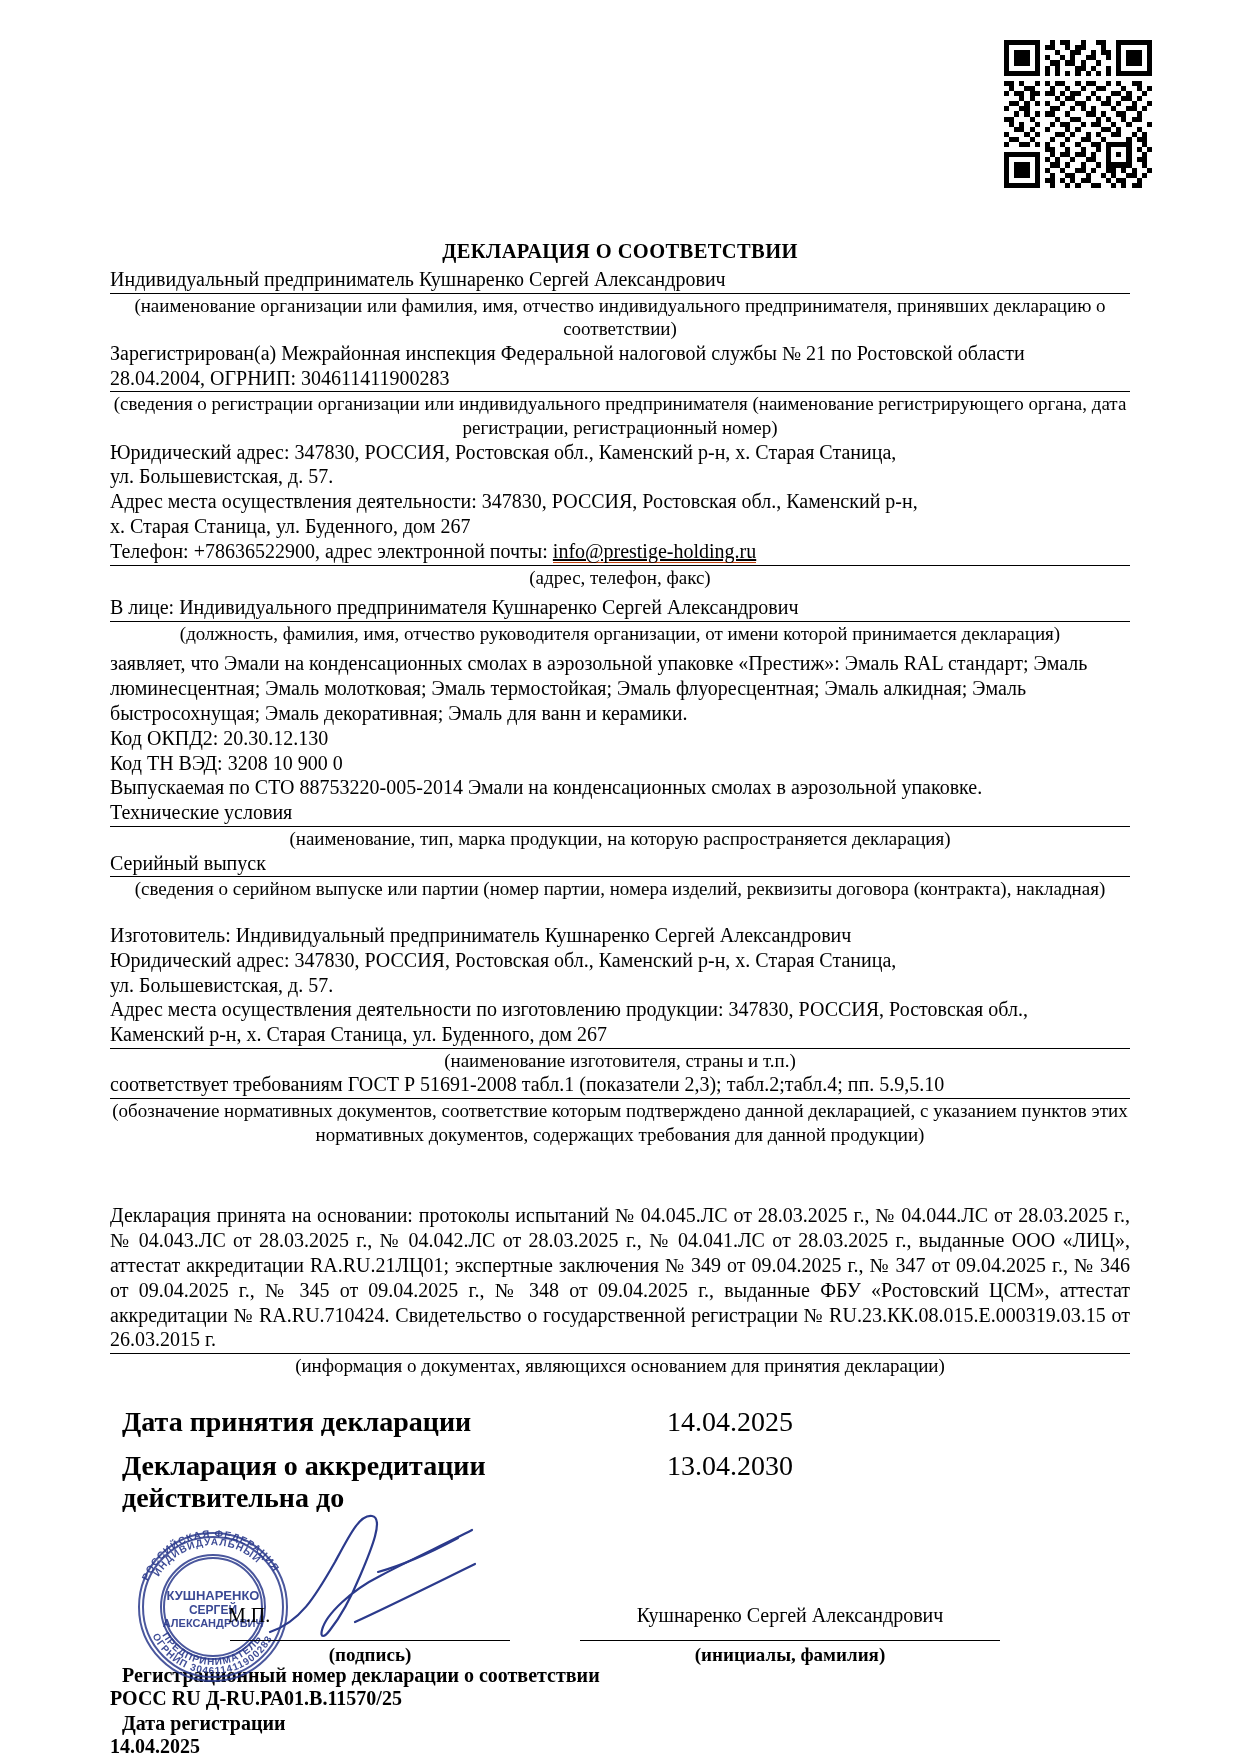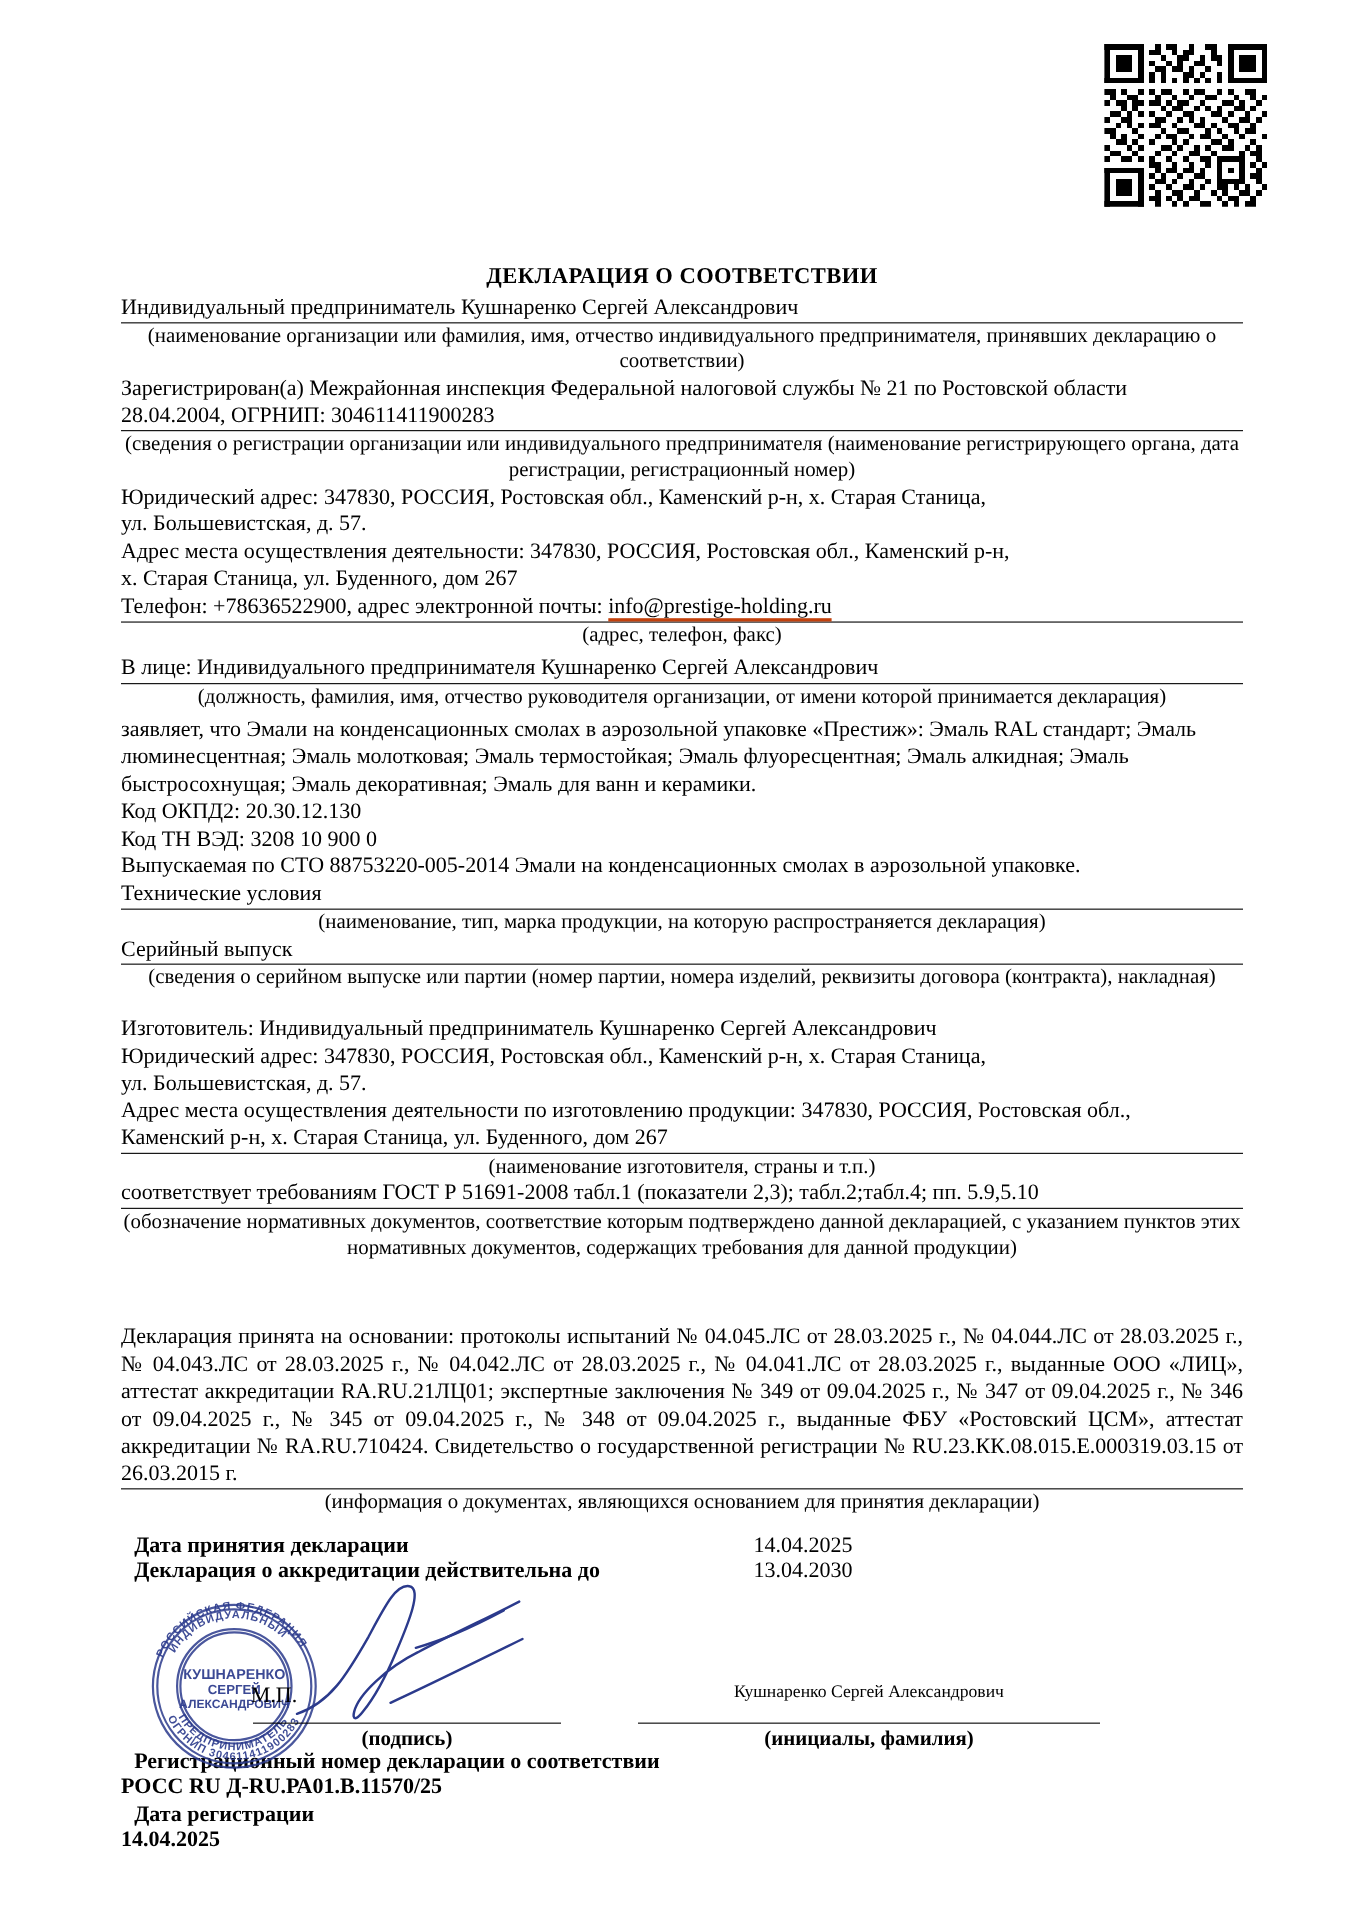--- a/index.html
+++ b/index.html
@@ -52,35 +52,36 @@
   .small-caption {
     text-align: center;
     font-size: 19px;
     line-height: 1.24;
   }
   .ul-block {
     border-bottom: 1px solid #000;
     padding-bottom: 1px;
   }
   .underline-span {
-    border-bottom: 3px solid #c2410c;
+    border-bottom: 1px solid #c2410c;
     display: inline;
+    text-decoration: underline;
   }
   .bold { font-weight: normal; }
   .just { text-align: justify; margin-top: 41px; }
   .gap-6 { height: 6px; }
   .gap-16 { height: 16px; }
   .gap-22 { height: 22px; }
 
   
   .date-row {
     display: flex;
     align-items: baseline;
-    font-size: 20px;
-    margin-top: 0;
+    font-size: 28px;
+    margin-top: 12px;
   }
   .date-row .label {
     font-weight: bold;
     width: 470px;
     padding-left: 12px;
     box-sizing: border-box;
   }
   .date-row .value {
     width: 300px;
     text-align: center;
@@ -121,21 +122,21 @@
     text-align: center;
     font-size: 19px;
     font-weight: bold;
   }
   .sign-name {
     position: absolute;
     left: 470px;
     top: 52px;
     width: 420px;
     text-align: center;
-    font-size: 16px;
+    font-size: 20px;
   }
   .mp {
     position: absolute;
     left: 118px;
     top: 52px;
     font-size: 20px;
     font-weight: normal;
   }
   
   .stamp {

